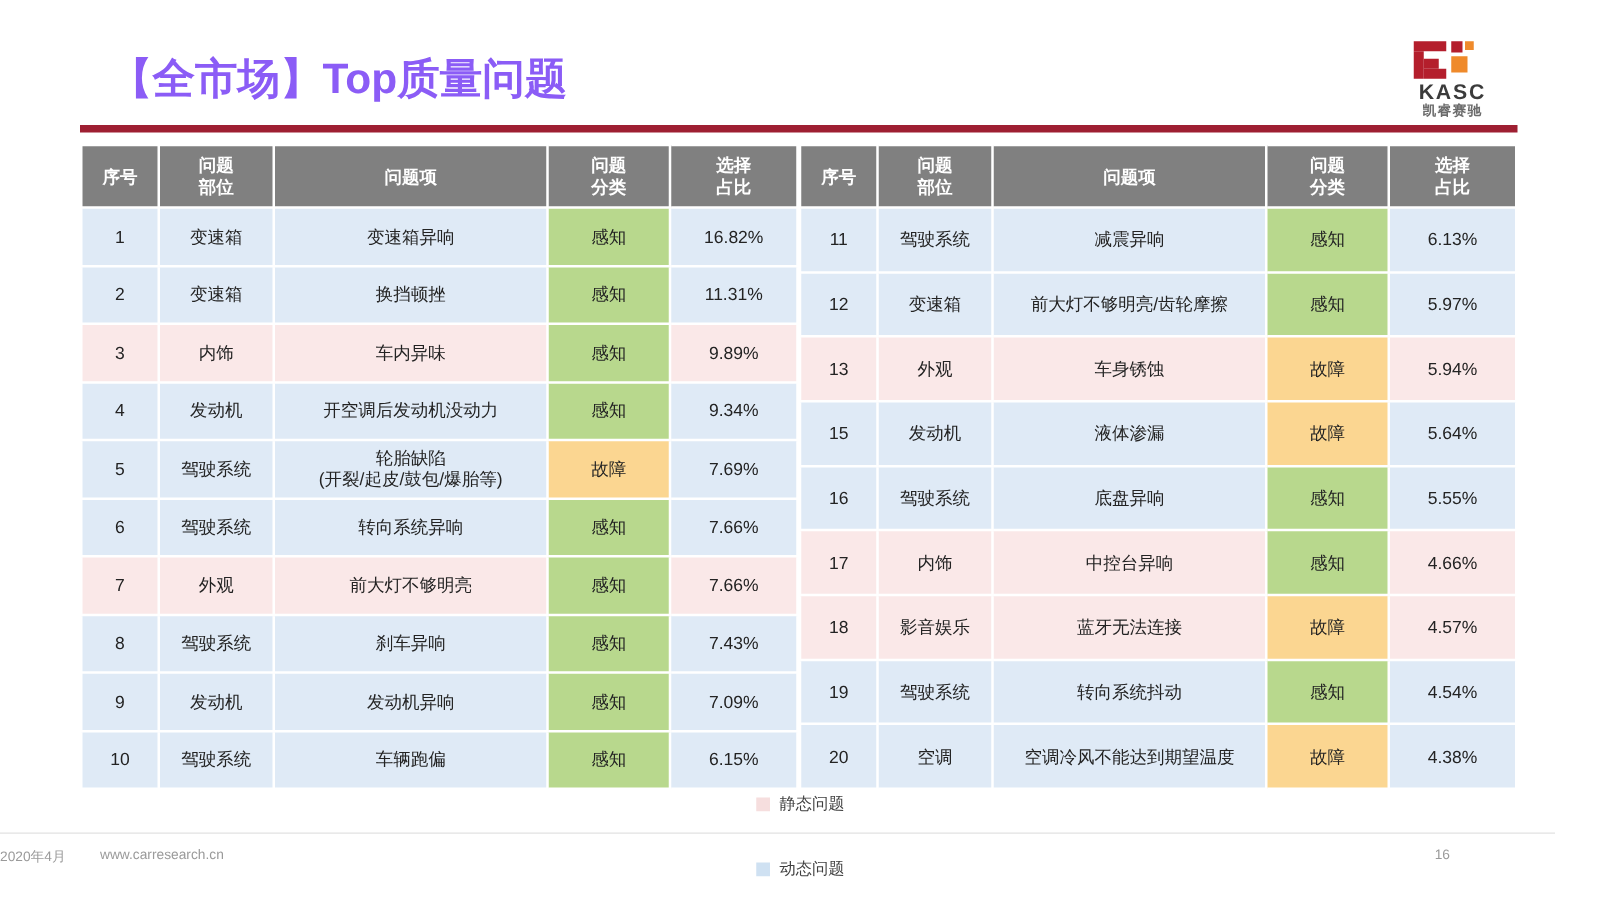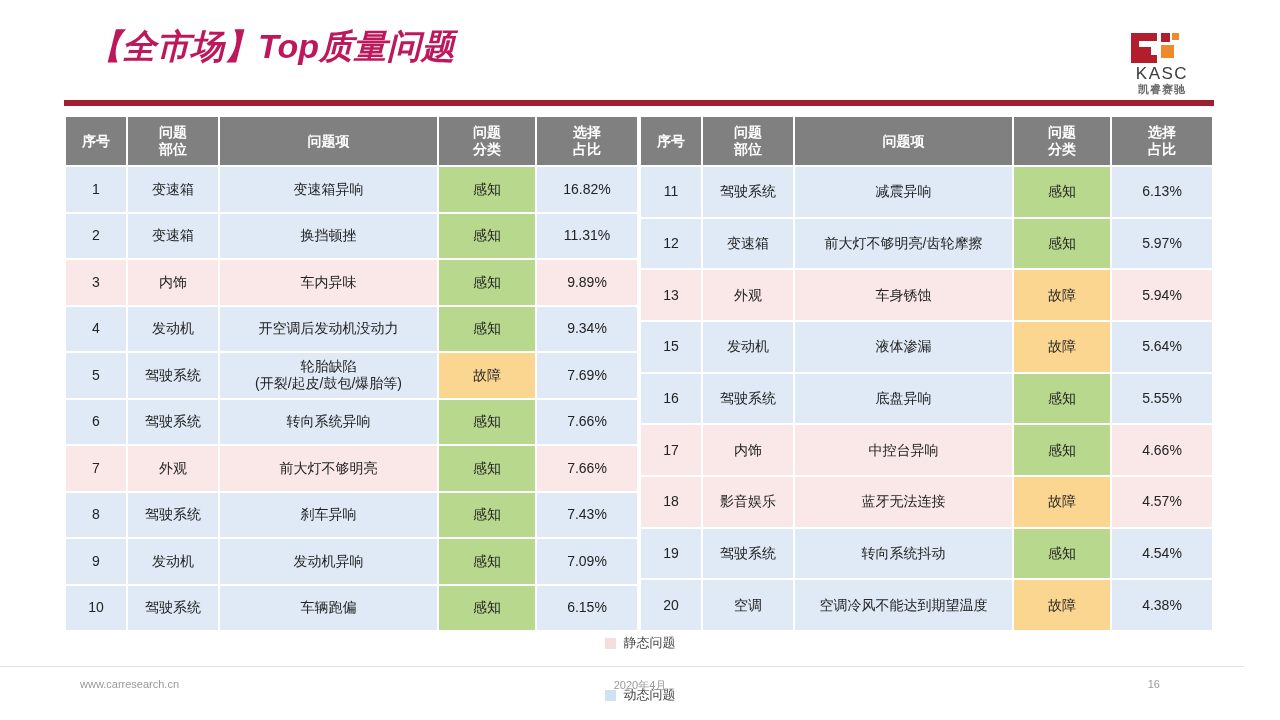--- a/index.html
+++ b/index.html
@@ -7,39 +7,38 @@
     width: 1280px; height: 720px;
     background: #ffffff;
     font-family: "Liberation Sans", "DejaVu Sans", sans-serif;
     overflow: hidden;
   }
   .slide { position: relative; width: 1280px; height: 720px; background: #fff; }
 
   
   .title {
     position: absolute;
-    left: 88px; top: 24px;
+    left: 88px; top: 40px;
     font-size: 34px;
     font-weight: bold;
-    color: #be185d;
+    color: #8b5cf6;
     letter-spacing: 0px;
     white-space: nowrap;
-    font-style: italic;
   }
   .logo {
     position: absolute;
     right: 58px; top: 33px;
     width: 120px; height: 62px;
   }
   .logo-mark { position: relative; width: 62px; height: 30px; margin: 0 auto 2px auto; }
   .logo-mark .sq { position: absolute; }
   .logo-text-en {
     text-align: center;
     font-size: 17px;
-    font-weight: normal;
+    font-weight: bold;
     letter-spacing: 1.5px;
     color: #3b3b3b;
     line-height: 17px;
   }
   .logo-text-cn {
     text-align: center;
     font-size: 11px;
     font-weight: bold;
     letter-spacing: 1px;
     color: #6b6b6b;
@@ -128,21 +127,20 @@
     left: 0; bottom: 0;
     width: 1244px; height: 54px;
     border-top: 1px solid #e2e2e2;
   }
   .footer .url {
     position: absolute; left: 80px; top: 11px;
     font-size: 11px; color: #9a9a9a;
   }
   .footer .date {
     position: absolute; left: 0; top: 11px; width: 1280px;
-    text-align: center;
     font-size: 11px; color: #9a9a9a;
   }
   .footer .pageno {
     position: absolute; right: 84px; top: 11px;
     font-size: 11px; color: #9a9a9a;
   }
 </style>
 </head>
 <body>
 

